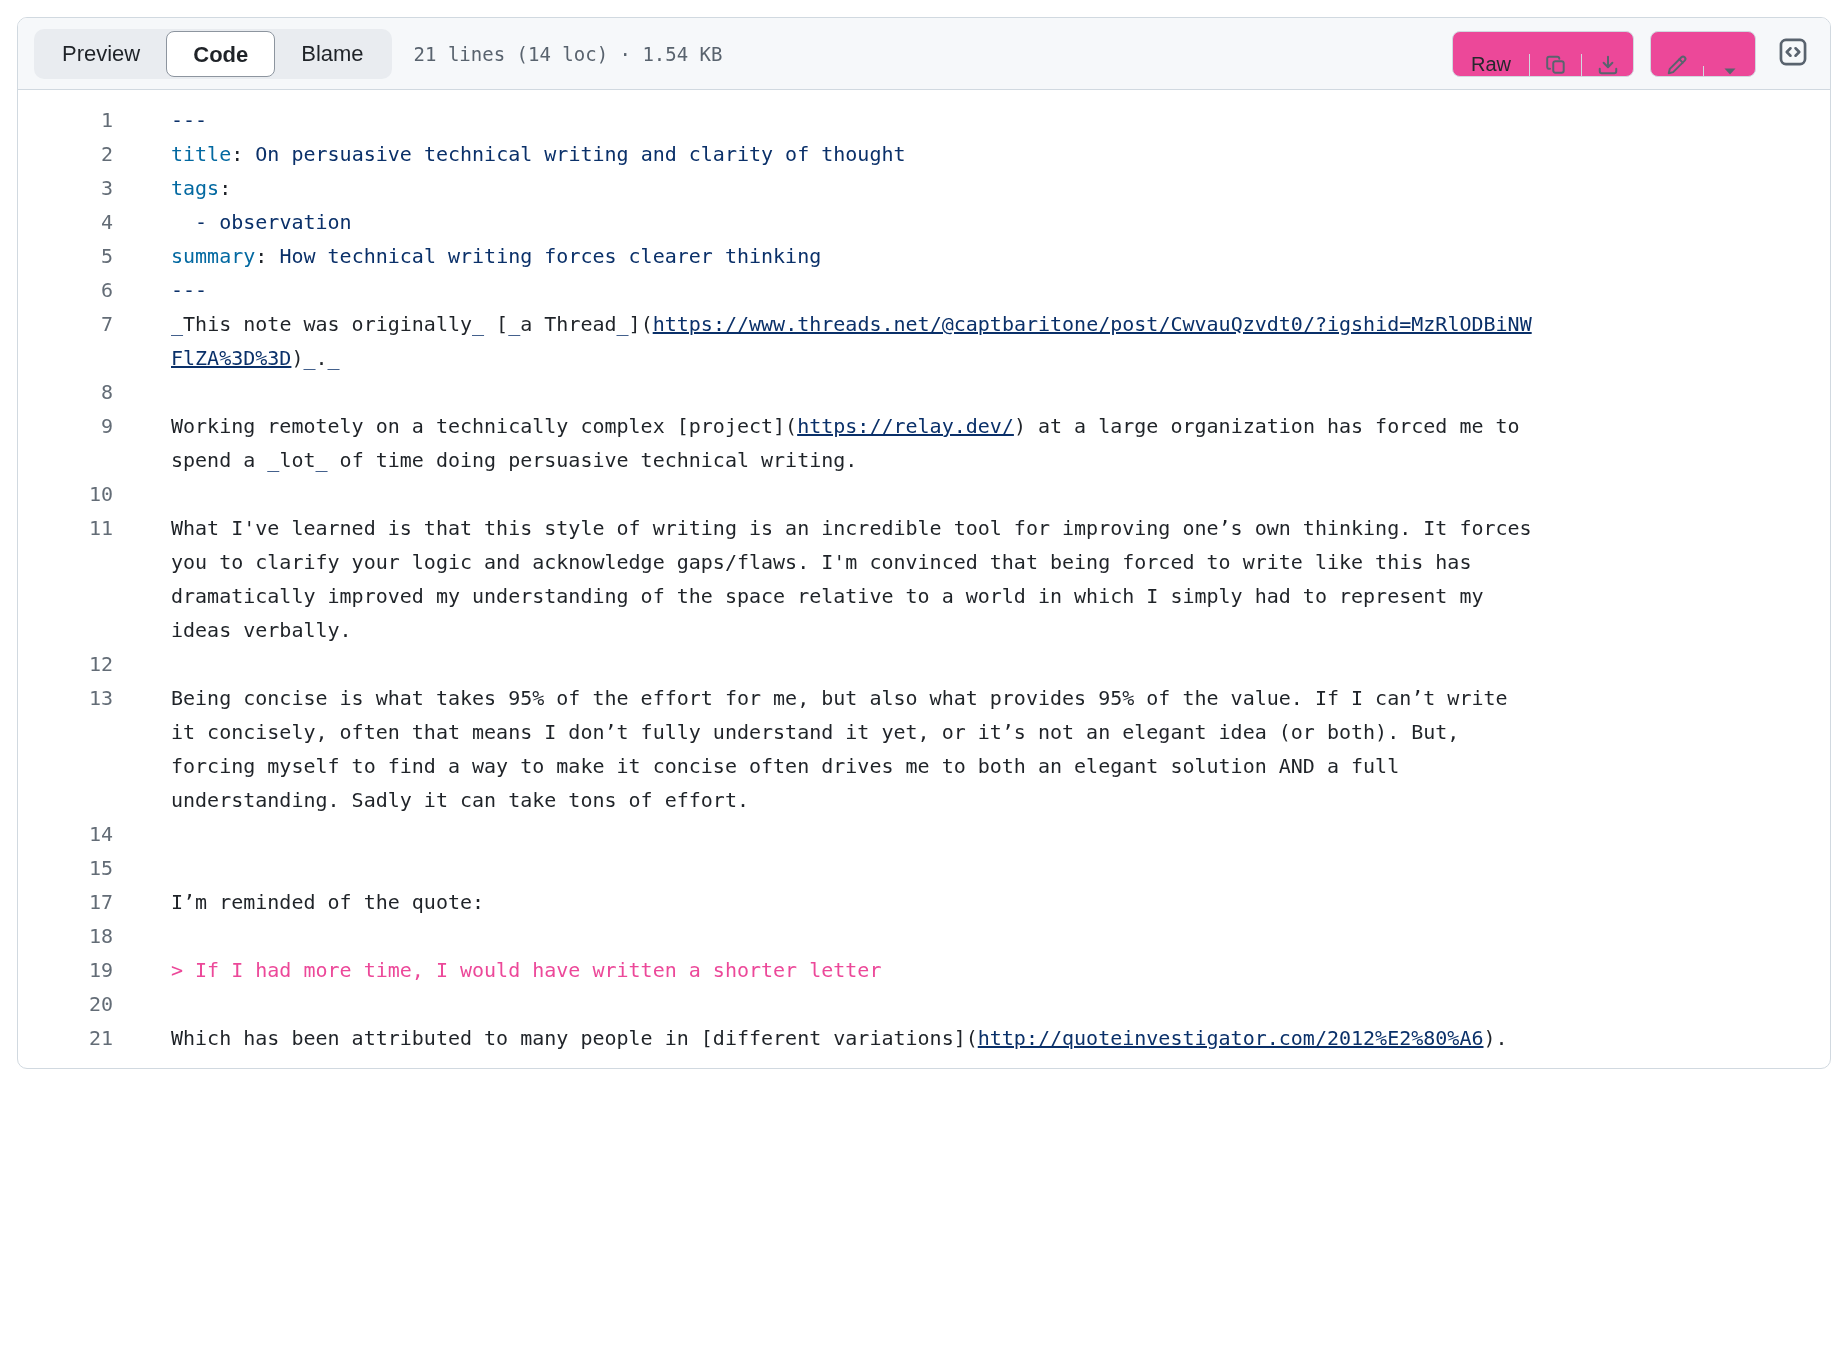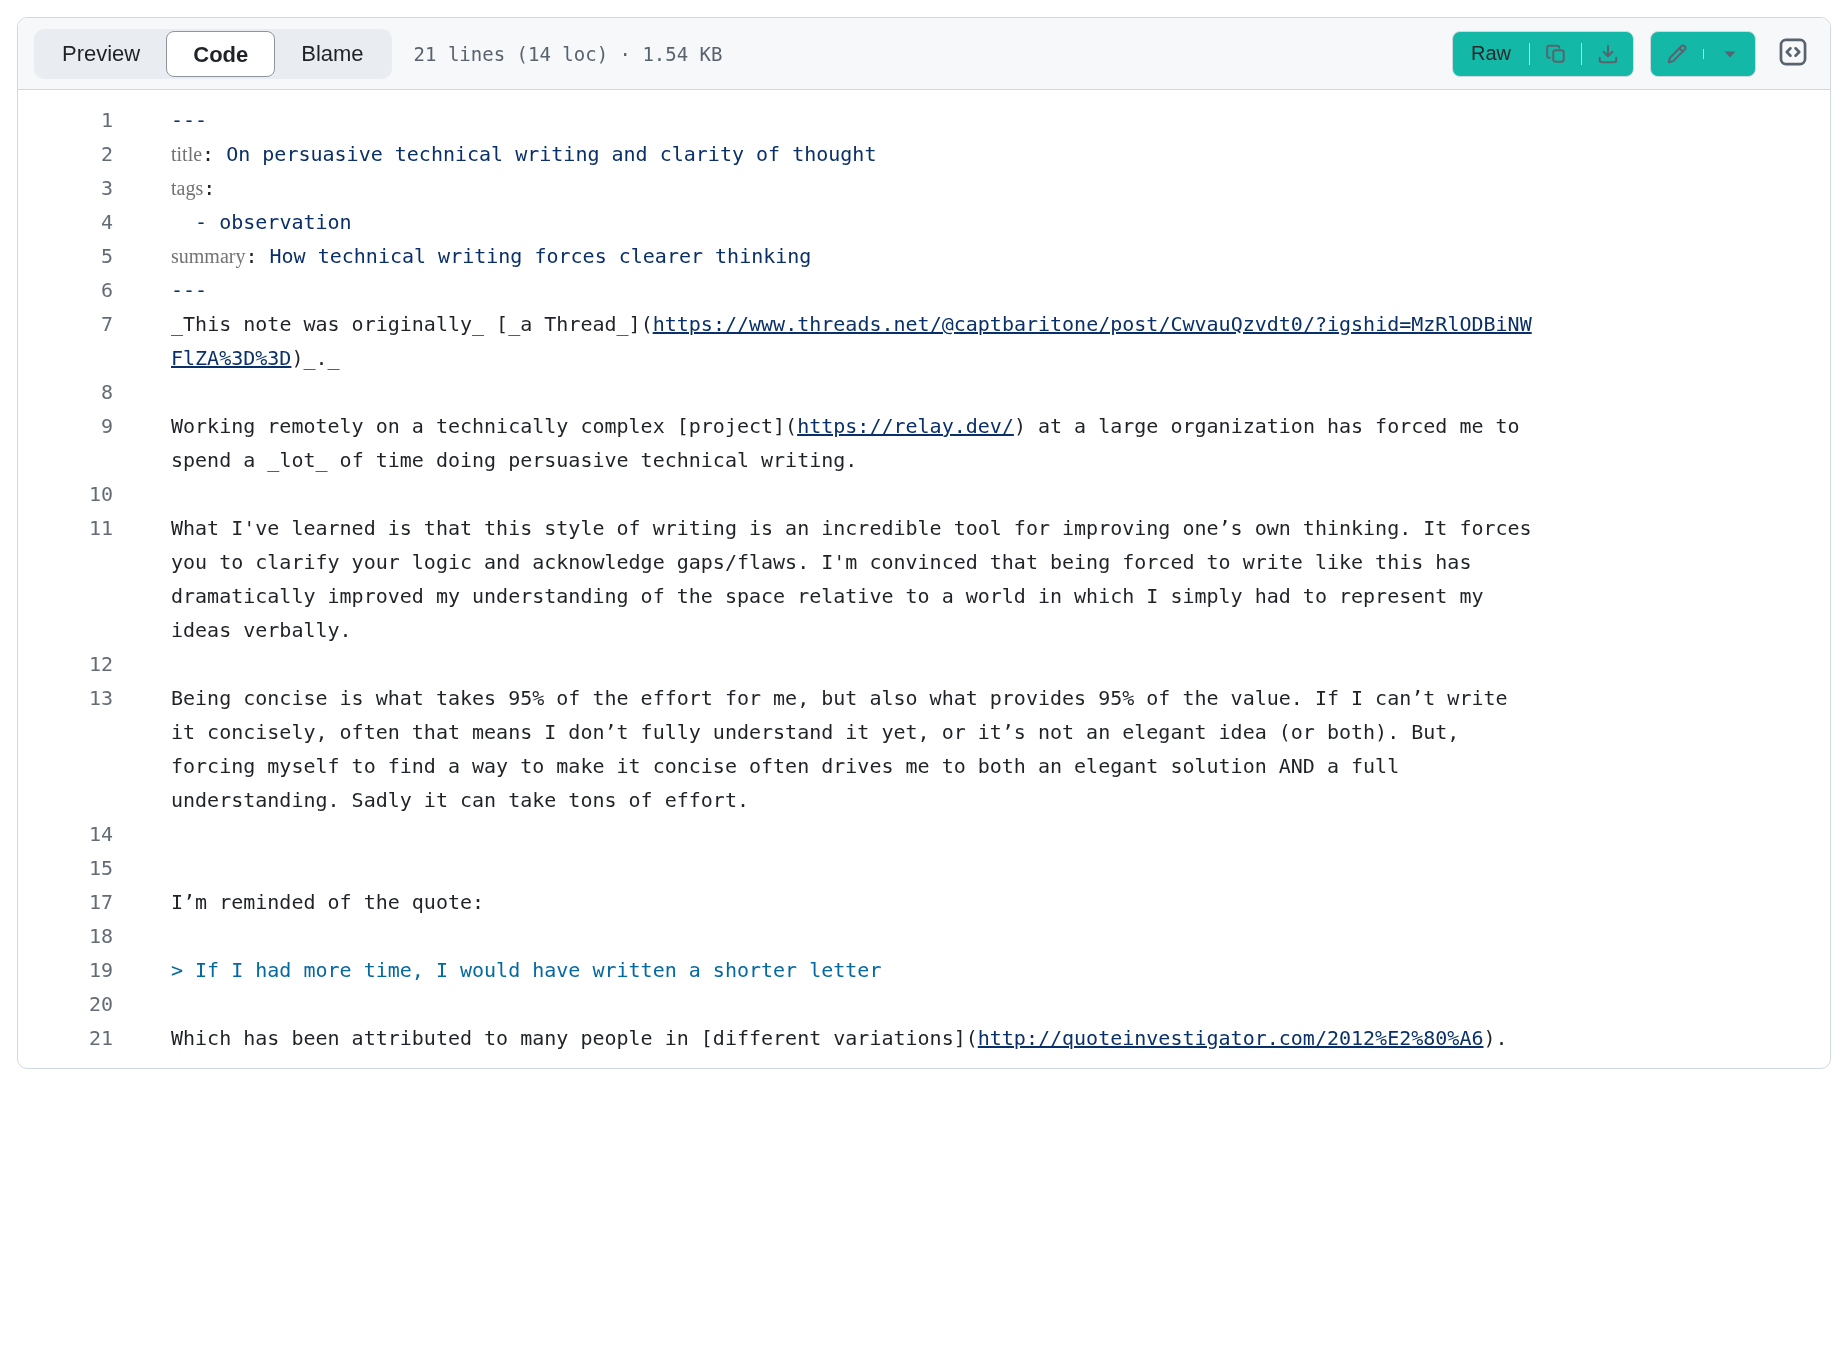--- a/index.html
+++ b/index.html
@@ -30,22 +30,22 @@
   }
   .seg-tab.active {
     background:#ffffff; border:1px solid #8d959f; font-weight:bold;text-align:center;
   }
   .meta {
     font-family:"DejaVu Sans Mono", monospace;
     font-size:19px; color:#59636e; letter-spacing:0;
   }
   .header-right { display:flex; align-items:center; gap:16px; }
   .btn-group {
-    display:flex; align-items:center; height:46px;
-    border:1px solid #d1d9e0; border-radius:8px; background:#14b8a6; overflow:hidden;
+    display:flex; align-items:flex-end; height:46px;
+    border:1px solid #d1d9e0; border-radius:8px; background:#ec4899; overflow:hidden;
   }
   .btn {
     border:none; background:transparent; cursor:pointer;
     display:flex; align-items:center; justify-content:center;
     font-family:"Liberation Sans", sans-serif;
     font-size:20px; font-weight:500; color:#25292e; padding:0 18px;
   }
   .btn + .btn { border-left:1px solid #d1d9e0; }
   .btn.icon { width:52px; padding:0; }
   .btn svg { display:block; }
@@ -62,23 +62,23 @@
   .code-row { display:flex; align-items:flex-start; }
   .ln {
     flex:none; width:95px; text-align:right;
     color:#636c76; cursor:pointer; user-select:none;
   }
   .lc {
     flex:none; width:1368px; margin-left:58px;
     white-space:pre-wrap; word-wrap:break-word; color:#1f2328;
   }
   .seg-text  { color:#1f2328; }
-  .seg-key   { color:#737373;font-family:Liberation Serif, serif; }
+  .seg-key   { color:#0369a1; }
   .seg-str   { color:#0a3069; }
-  .seg-quote { color:#0369a1; }
+  .seg-quote { color:#ec4899; }
   .seg-link  { color:#0a3069; text-decoration:underline; word-break:break-all; cursor:pointer; }
 </style>
 </head>
 <body>
 
 <div class="page">
   <div class="file-box">
 
     <div class="file-header">
       <div class="header-left">

